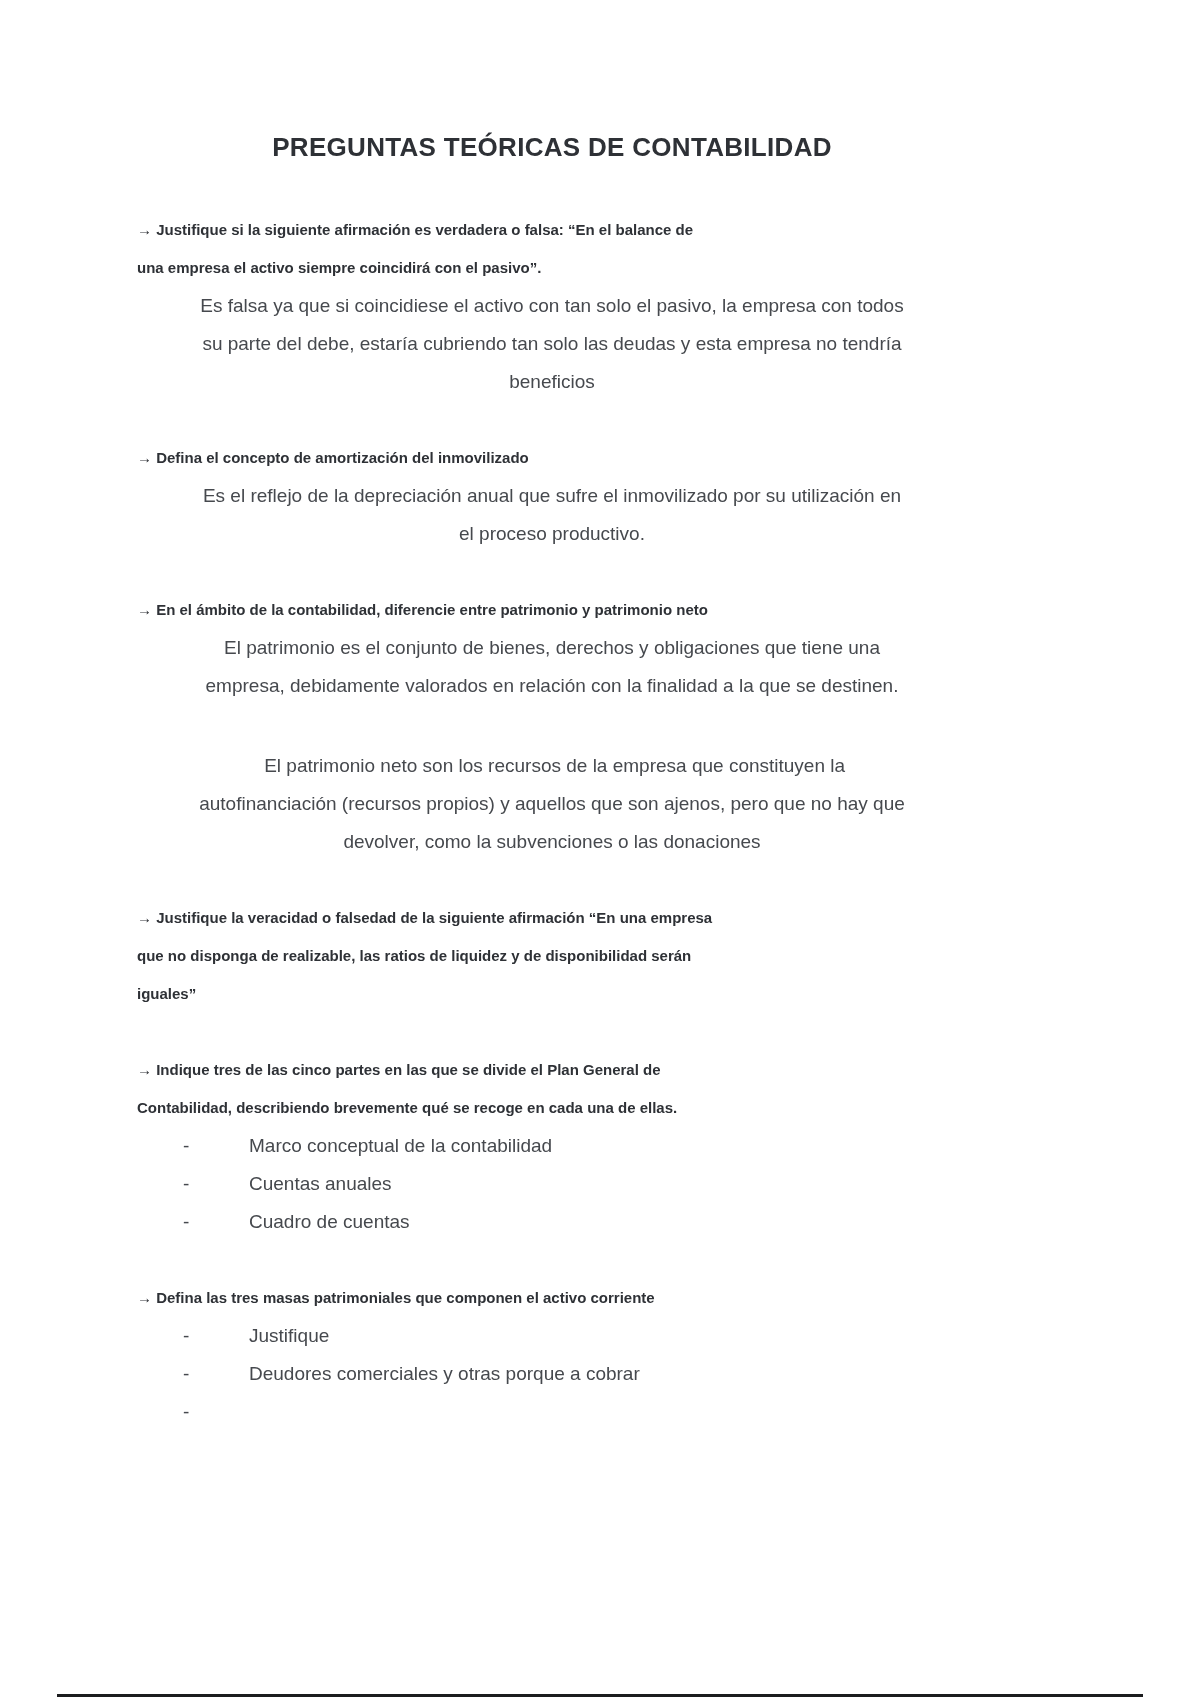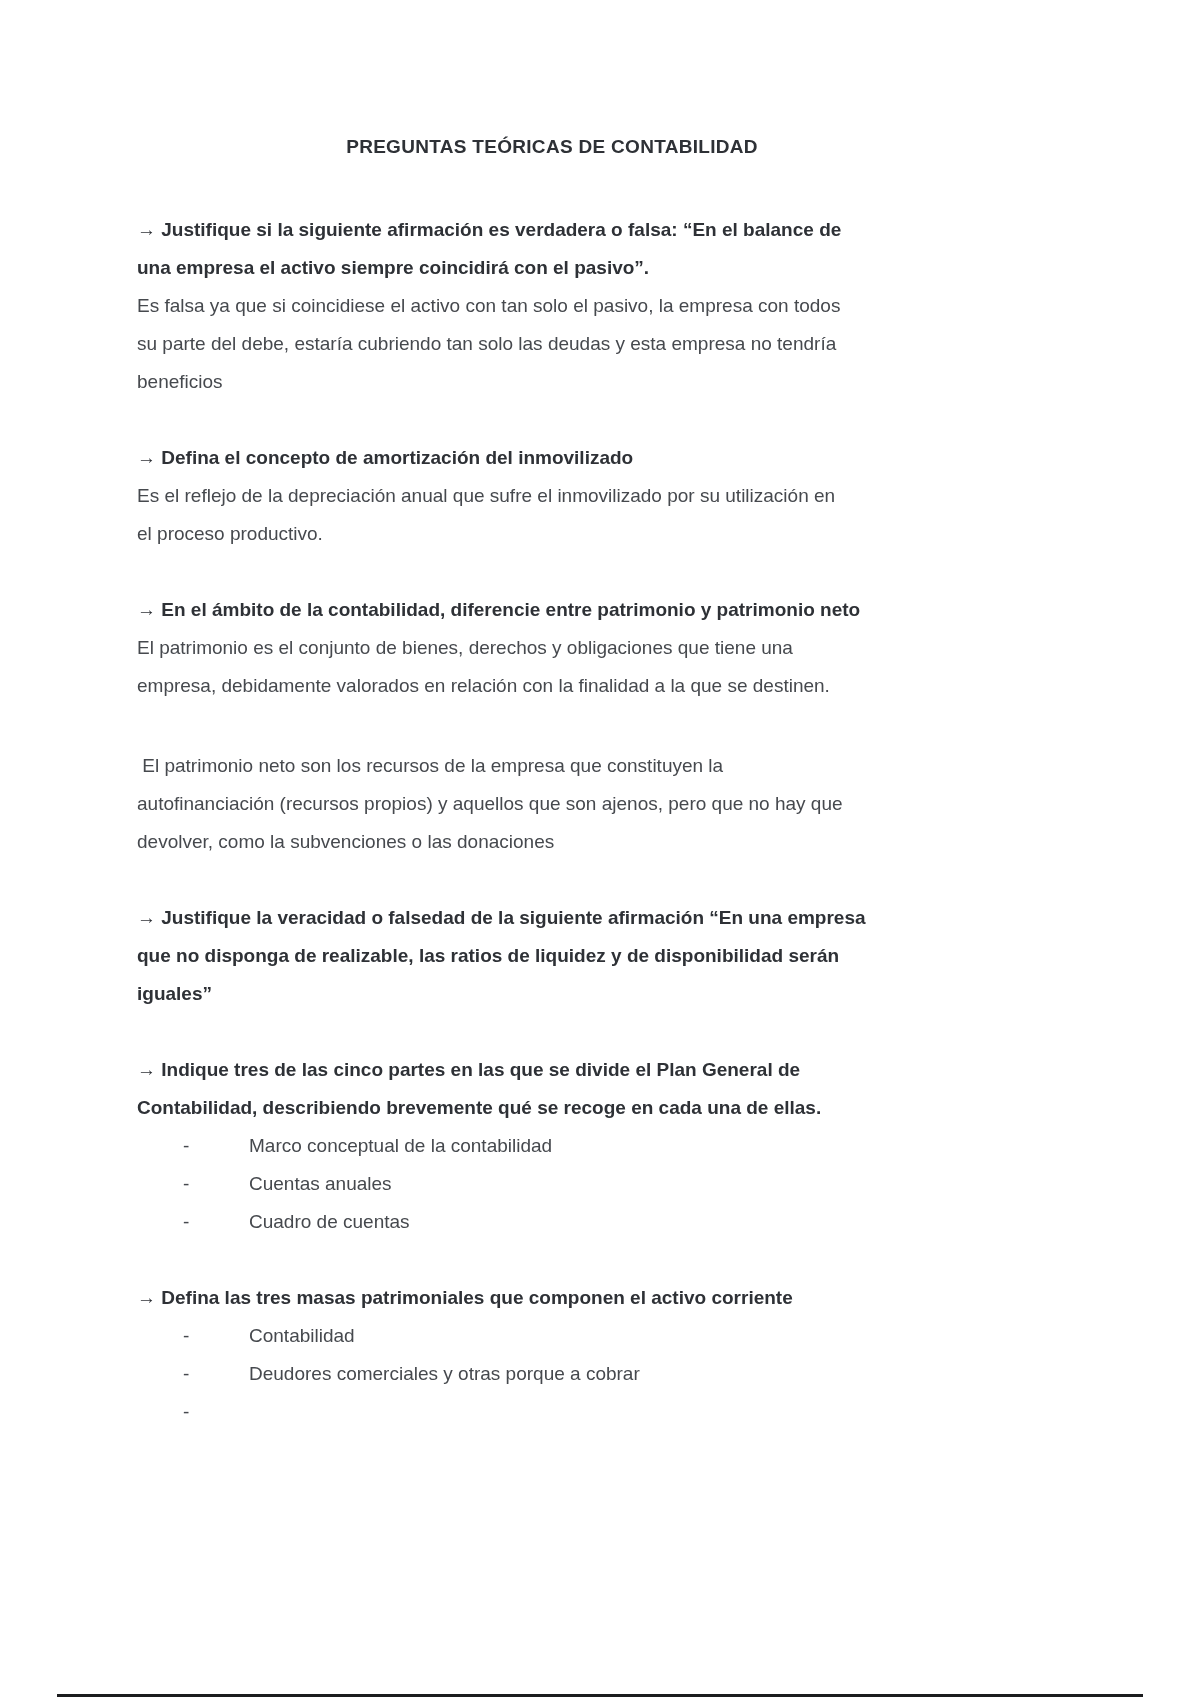--- a/index.html
+++ b/index.html
@@ -20,44 +20,45 @@
     background:var(--page-bg);
     overflow:hidden;
   }
   .content{
     position:absolute;
     left:137px;top:128px;
     width:830px;
   }
   .doc-title{
     margin:0 0 45px 0;
-    font-size:19px;
+    font-size:26px;
     font-weight:700;
     line-height:38px;
     letter-spacing:0.3px;
     text-align:center;
     color:var(--heading);
   }
   section.qa{margin:0;}
   section.qa + section.qa{margin-top:38px;}
   .q{
     margin:0;
-    font-size:19px;
+    font-size:15px;
     font-weight:700;
     line-height:38px;
     color:var(--heading);
     white-space:pre;
   }
   .a{
     margin:0;
     font-size:19px;
     font-weight:400;
     line-height:38px;
     color:var(--body);
     white-space:pre;
+    text-align:center;
   }
   .a + .a{margin-top:42px;}
   .bullets{margin:0;padding:0;list-style:none;}
   .bullet{
     display:flex;
     font-size:19px;
     line-height:38px;
     color:var(--body);
   }
   .dash{
@@ -128,21 +129,21 @@
           <span class="bullet-text">Cuadro de cuentas</span>
         </li>
       </ul>
     </section>
 
     <section class="qa">
       <p class="q">→ Defina las tres masas patrimoniales que componen el activo corriente</p>
       <ul class="bullets">
         <li class="bullet">
           <span class="dash">-</span>
-          <span class="bullet-text">Contabilidad</span>
+          <span class="bullet-text">Justifique</span>
         </li>
         <li class="bullet">
           <span class="dash">-</span>
           <span class="bullet-text">Deudores comerciales y otras porque a cobrar</span>
         </li>
         <li class="bullet">
           <span class="dash">-</span>
         </li>
       </ul>
     </section>

